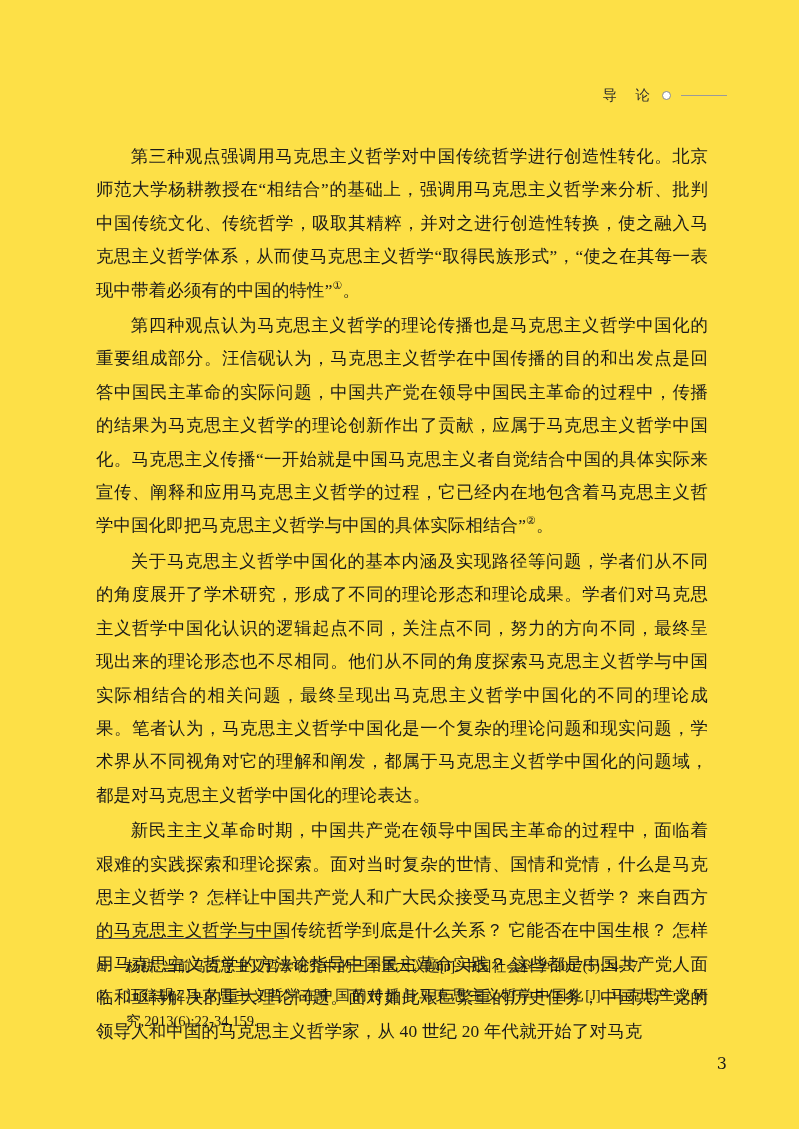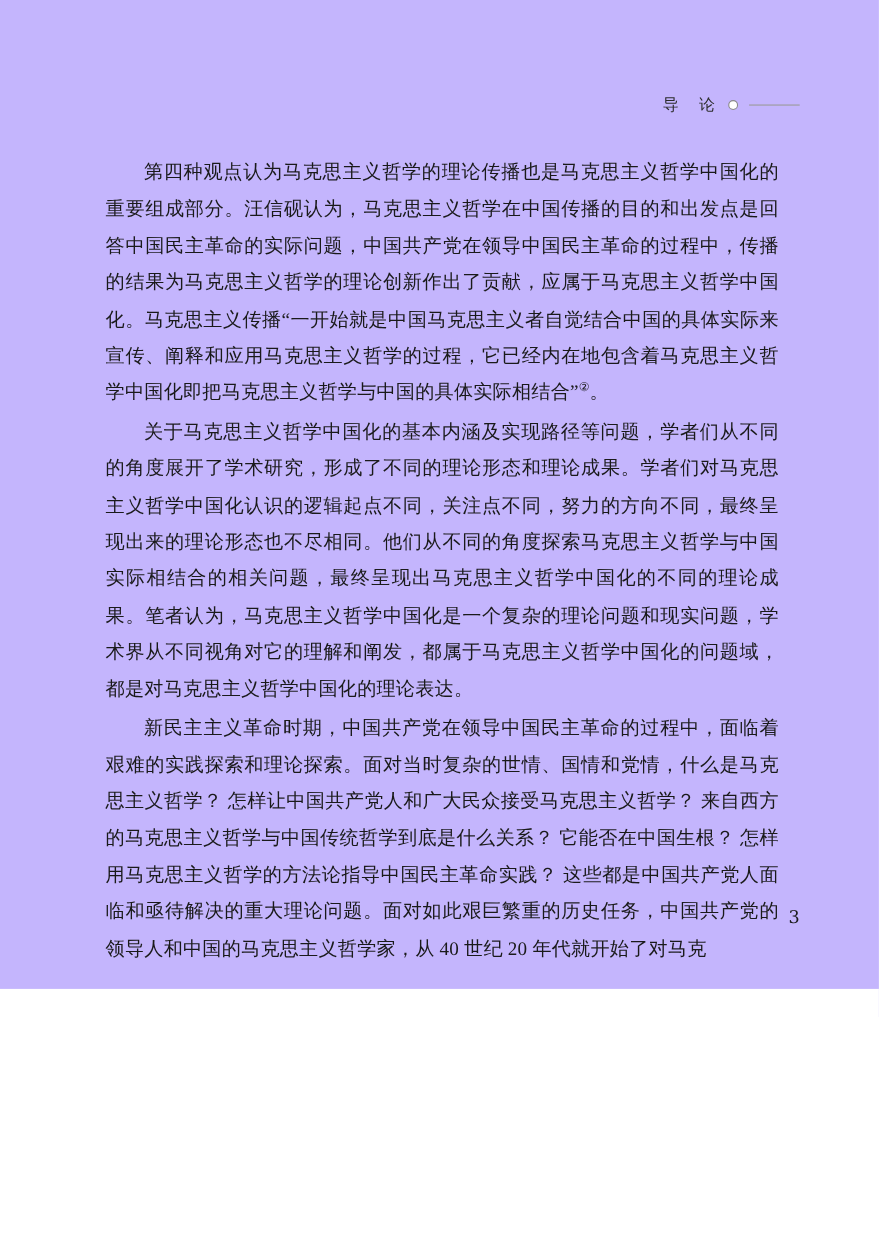--- a/index.html
+++ b/index.html
@@ -3,22 +3,22 @@
 <meta charset="utf-8">
 <style>
   html, body {
     margin: 0;
     padding: 0;
     background: #ffffff;
   }
   .page {
     position: relative;
     width: 799px;
-    height: 899px;
-    background: #c4b5fd;
+    height: 1129px;
+    background: #fde047;
     font-family: "Liberation Serif", "DejaVu Serif", serif;
     color: #1a1a1a;
     overflow: hidden;
   }
   
   .running-head {
     position: absolute;
     top: 86px;
     right: 72px;
     display: flex;
@@ -112,20 +112,21 @@
 <div class="page">
 
   <div class="running-head">
     <span class="rh-text">导　论</span>
     <span class="rh-dot"></span>
     <span class="rh-rule"></span>
   </div>
 
   <div class="body">
 
+    <p class="para"><span>第三种观点强调用马克思主义哲学对中国传统哲学进行创造性转化。北京师范大学杨耕教授在“相结合”的基础上，强调用马克思主义哲学来分析、批判中国传统文化、传统哲学，吸取其精粹，并对之进行创造性转换，使之融入马克思主义哲学体系，从而使马克思主义哲学“取得民族形式”，“使之在其每一表现中带着必须有的中国的特性”</span><sup class="fn">①</sup><span>。</span></p>
 
     <p class="para"><span>第四种观点认为马克思主义哲学的理论传播也是马克思主义哲学中国化的重要组成部分。汪信砚认为，马克思主义哲学在中国传播的目的和出发点是回答中国民主革命的实际问题，中国共产党在领导中国民主革命的过程中，传播的结果为马克思主义哲学的理论创新作出了贡献，应属于马克思主义哲学中国化。马克思主义传播“一开始就是中国马克思主义者自觉结合中国的具体实际来宣传、阐释和应用马克思主义哲学的过程，它已经内在地包含着马克思主义哲学中国化即把马克思主义哲学与中国的具体实际相结合”</span><sup class="fn">②</sup><span>。</span></p>
 
     <p class="para"><span>关于马克思主义哲学中国化的基本内涵及实现路径等问题，学者们从不同的角度展开了学术研究，形成了不同的理论形态和理论成果。学者们对马克思主义哲学中国化认识的逻辑起点不同，关注点不同，努力的方向不同，最终呈现出来的理论形态也不尽相同。他们从不同的角度探索马克思主义哲学与中国实际相结合的相关问题，最终呈现出马克思主义哲学中国化的不同的理论成果。笔者认为，马克思主义哲学中国化是一个复杂的理论问题和现实问题，学术界从不同视角对它的理解和阐发，都属于马克思主义哲学中国化的问题域，都是对马克思主义哲学中国化的理论表达。</span></p>
 
     <p class="para"><span>新民主主义革命时期，中国共产党在领导中国民主革命的过程中，面临着艰难的实践探索和理论探索。面对当时复杂的世情、国情和党情，什么是马克思主义哲学？ 怎样让中国共产党人和广大民众接受马克思主义哲学？ 来自西方的马克思主义哲学与中国传统哲学到底是什么关系？ 它能否在中国生根？ 怎样用马克思主义哲学的方法论指导中国民主革命实践？ 这些都是中国共产党人面临和亟待解决的重大理论问题。面对如此艰巨繁重的历史任务，中国共产党的领导人和中国的马克思主义哲学家，从 40 世纪 20 年代就开始了对马克</span></p>
 
   </div>
 
   <div class="footnotes">

